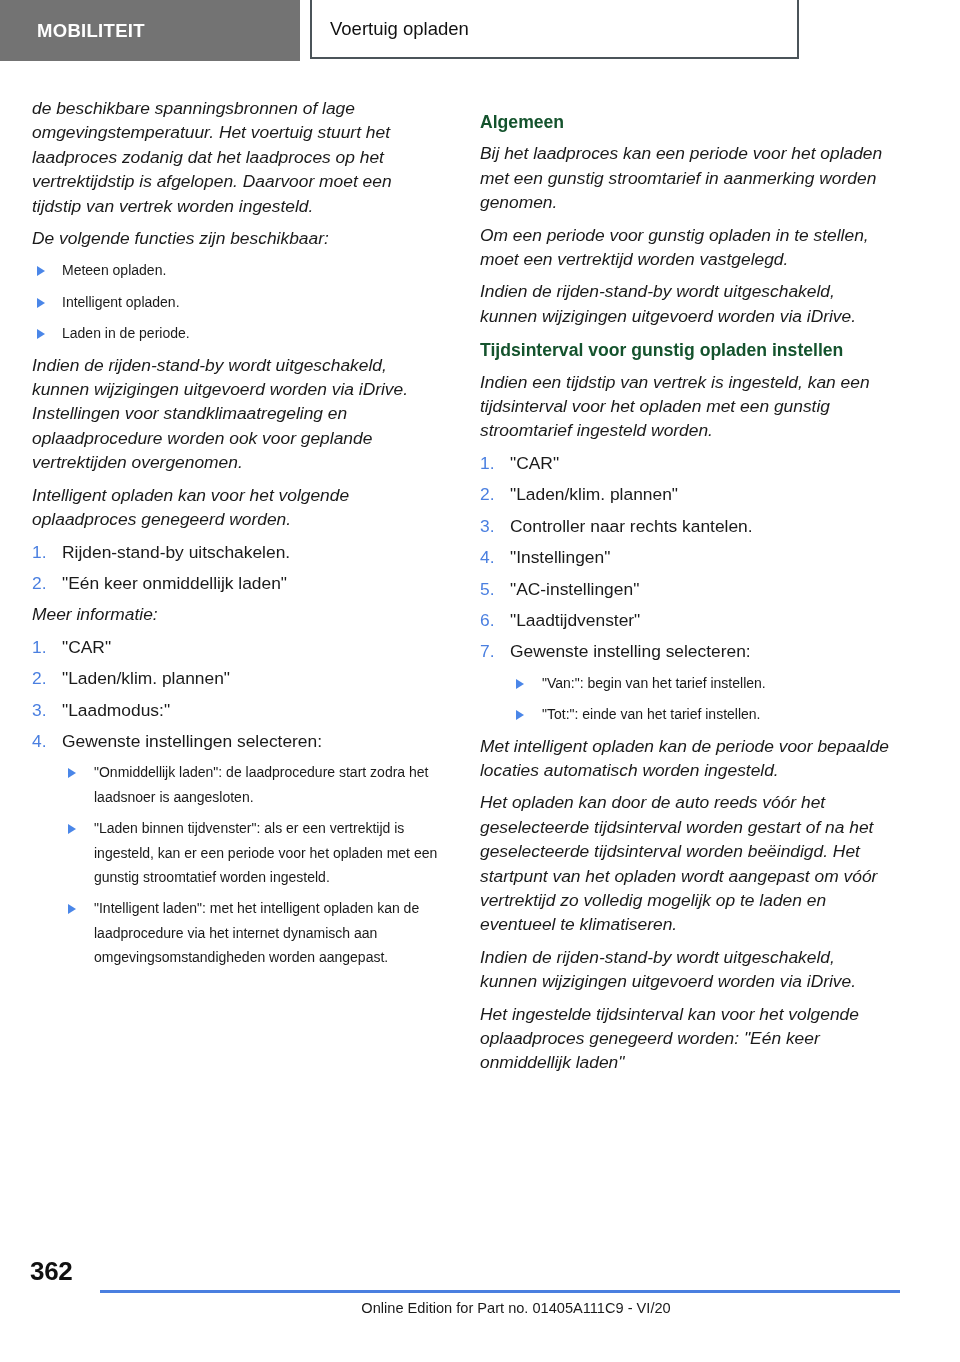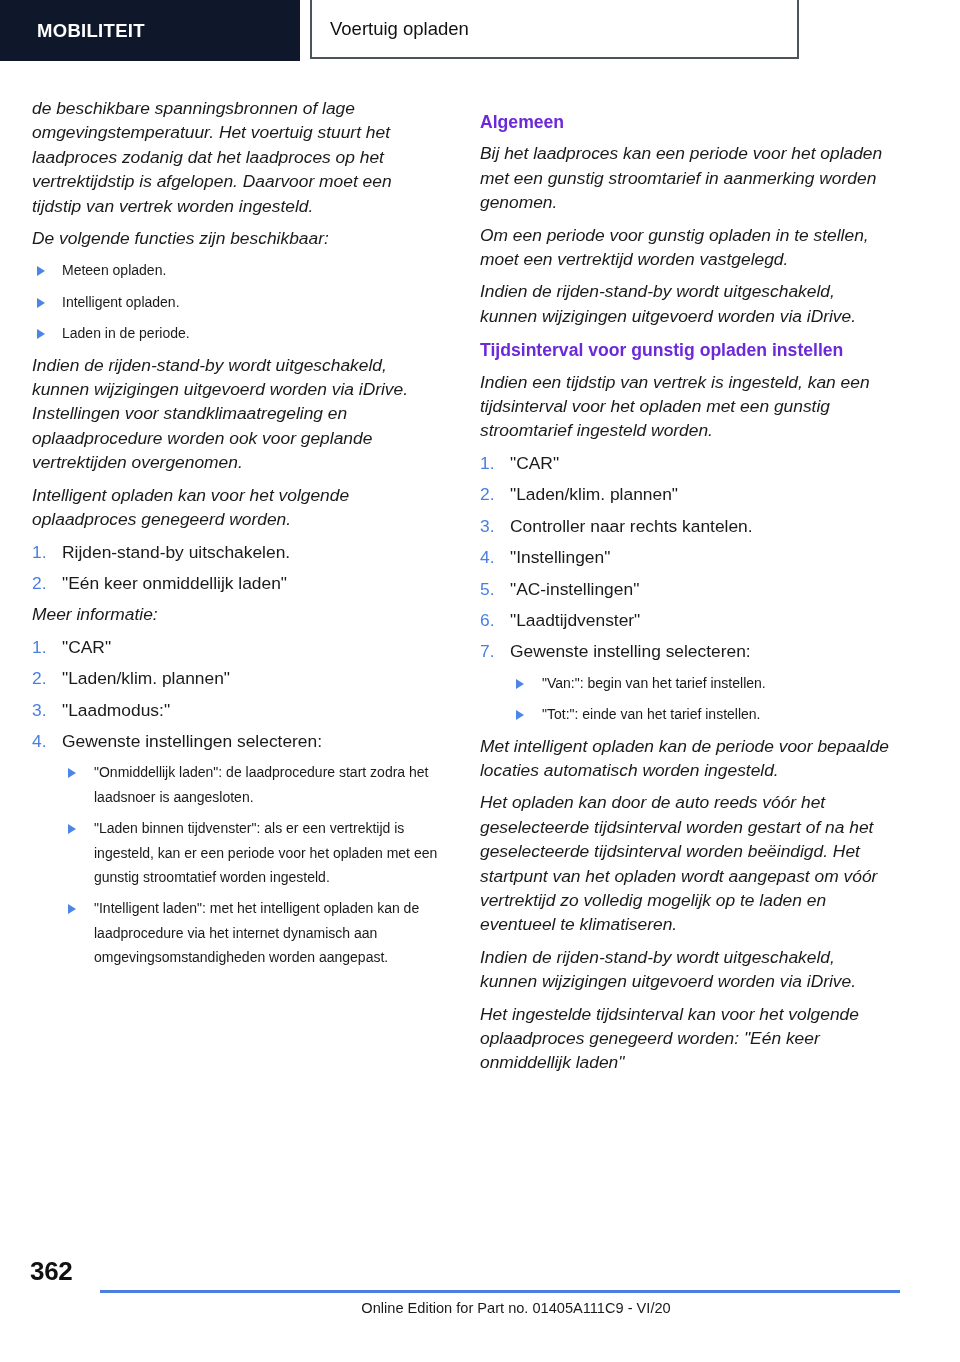--- a/index.html
+++ b/index.html
@@ -23,21 +23,21 @@
     left: 0;
     width: 960px;
     height: 62px;
   }
   .header-chapter {
     position: absolute;
     top: 0;
     left: 0;
     width: 300px;
     height: 61px;
-    background: #0f172a;
+    background: #737373;
     display: flex;
     align-items: center;
   }
   .header-chapter-label {
     color: #ffffff;
     font-size: 18.5px;
     font-weight: bold;
     letter-spacing: 0.3px;
     margin-left: 37px;
   }
@@ -89,21 +89,21 @@
     font-weight: bold;
     color: #5b9bf5;
     margin: 0 0 10px 0;
     line-height: 26px;
   }
   h2.section-title.spaced { margin-top: 22px; }
 
   h3.sub-title {
     font-size: 17.6px;
     font-weight: bold;
-    color: #6d28d9;
+    color: #14532d;
     margin: 10px 0 7px 0;
     line-height: 24.4px;
   }
   h3.sub-title.first { margin-top: 14px; }
 
   
   ul.blist {
     list-style: none;
     margin: 0 0 4px 0;
     padding: 0;

